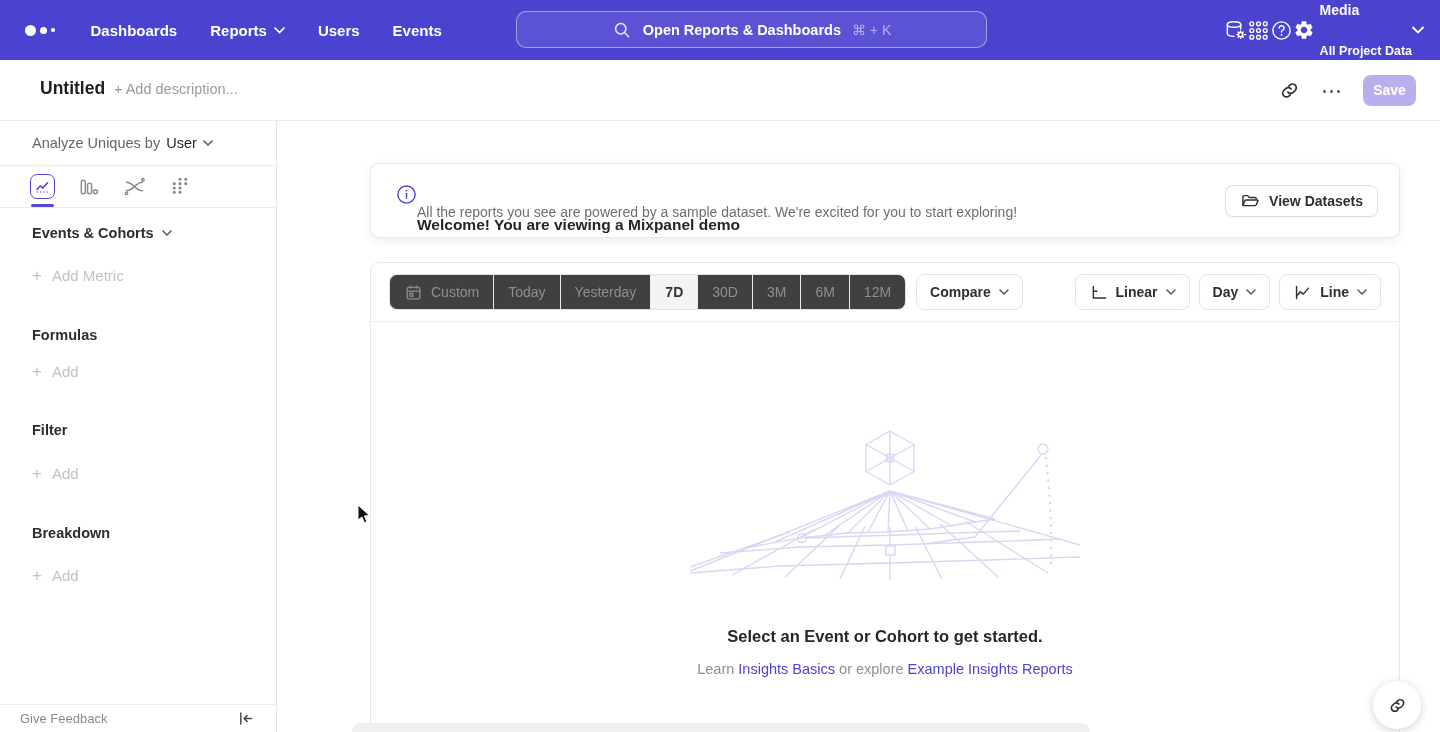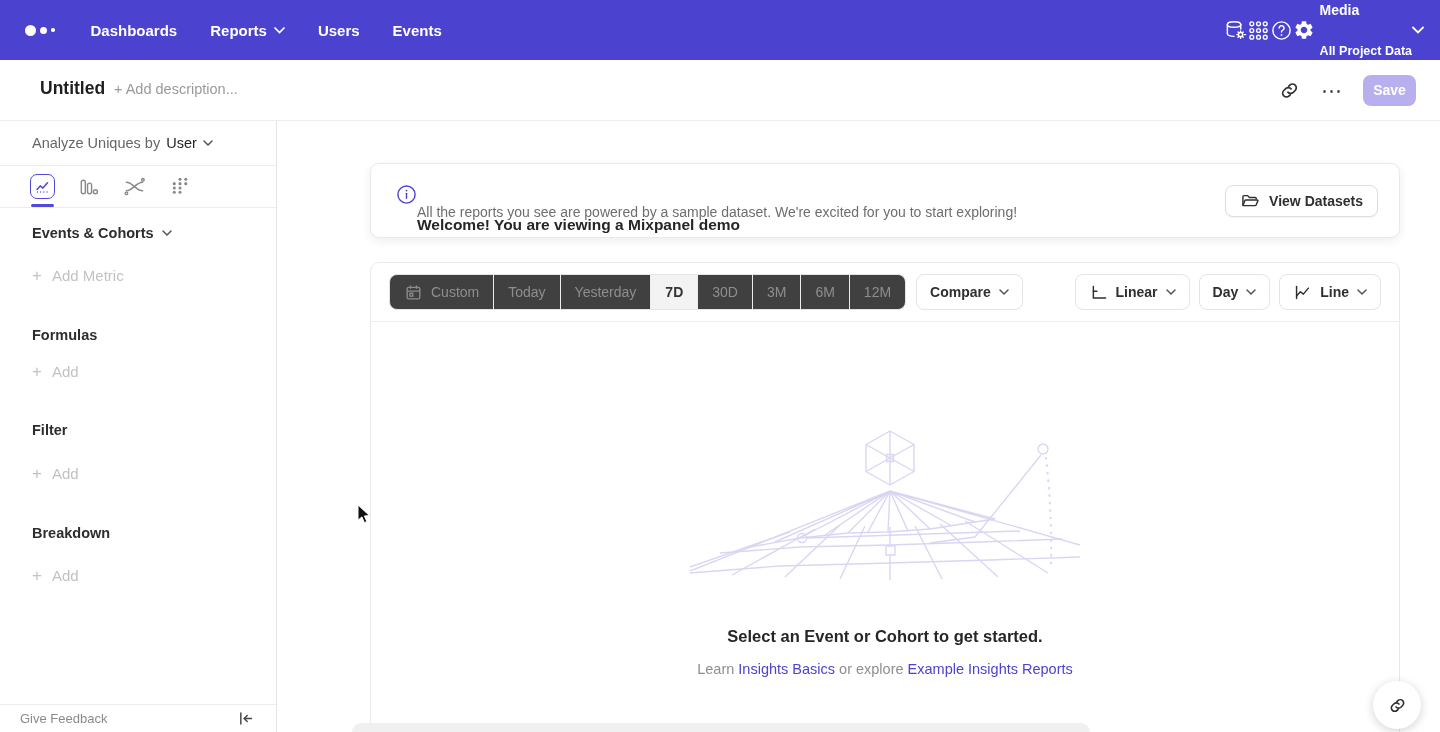--- a/index.html
+++ b/index.html
@@ -94,20 +94,28 @@
         </svg>
     </div>
     <div class="nav-item">
         <span>Users</span>
       </div>
     <div class="nav-item">
         <span>Events</span>
       </div>
   </div>
 
+  <div class="search-pill">
+    <svg width="20" height="20" viewBox="0 0 24 24" fill="none" stroke="#e8e6fb" stroke-width="1.8" stroke-linecap="round">
+        <circle cx="10.5" cy="10.5" r="6.2"></circle>
+        <path d="M15.3 15.3L20 20"></path>
+      </svg>
+    <span class="ph">Open Reports &amp; Dashboards</span>
+    <span class="shortcut">⌘ + K</span>
+  </div>
 
   <div class="nav-right">
     <span class="nav-ic">
       <svg width="23" height="23" viewBox="0 0 24 24" fill="none" stroke="#fff" stroke-width="1.5" stroke-linecap="round">
         <ellipse cx="10.5" cy="5.8" rx="7" ry="2.9"></ellipse>
         <path d="M3.5 5.8v9.4c0 1.6 3.1 2.9 7 2.9"></path>
         <path d="M17.5 5.8v4.7"></path>
         <circle cx="17.3" cy="16.3" r="2.3"></circle>
         <path d="M17.3 12.4v1.3M17.3 18.9v1.3M13.4 16.3h1.3M21.2 16.3h1.3M14.6 13.6l.9.9M19.1 18.1l.9.9M20 13.6l-.9.9M15.5 18.1l-.9.9"></path>
       </svg>

